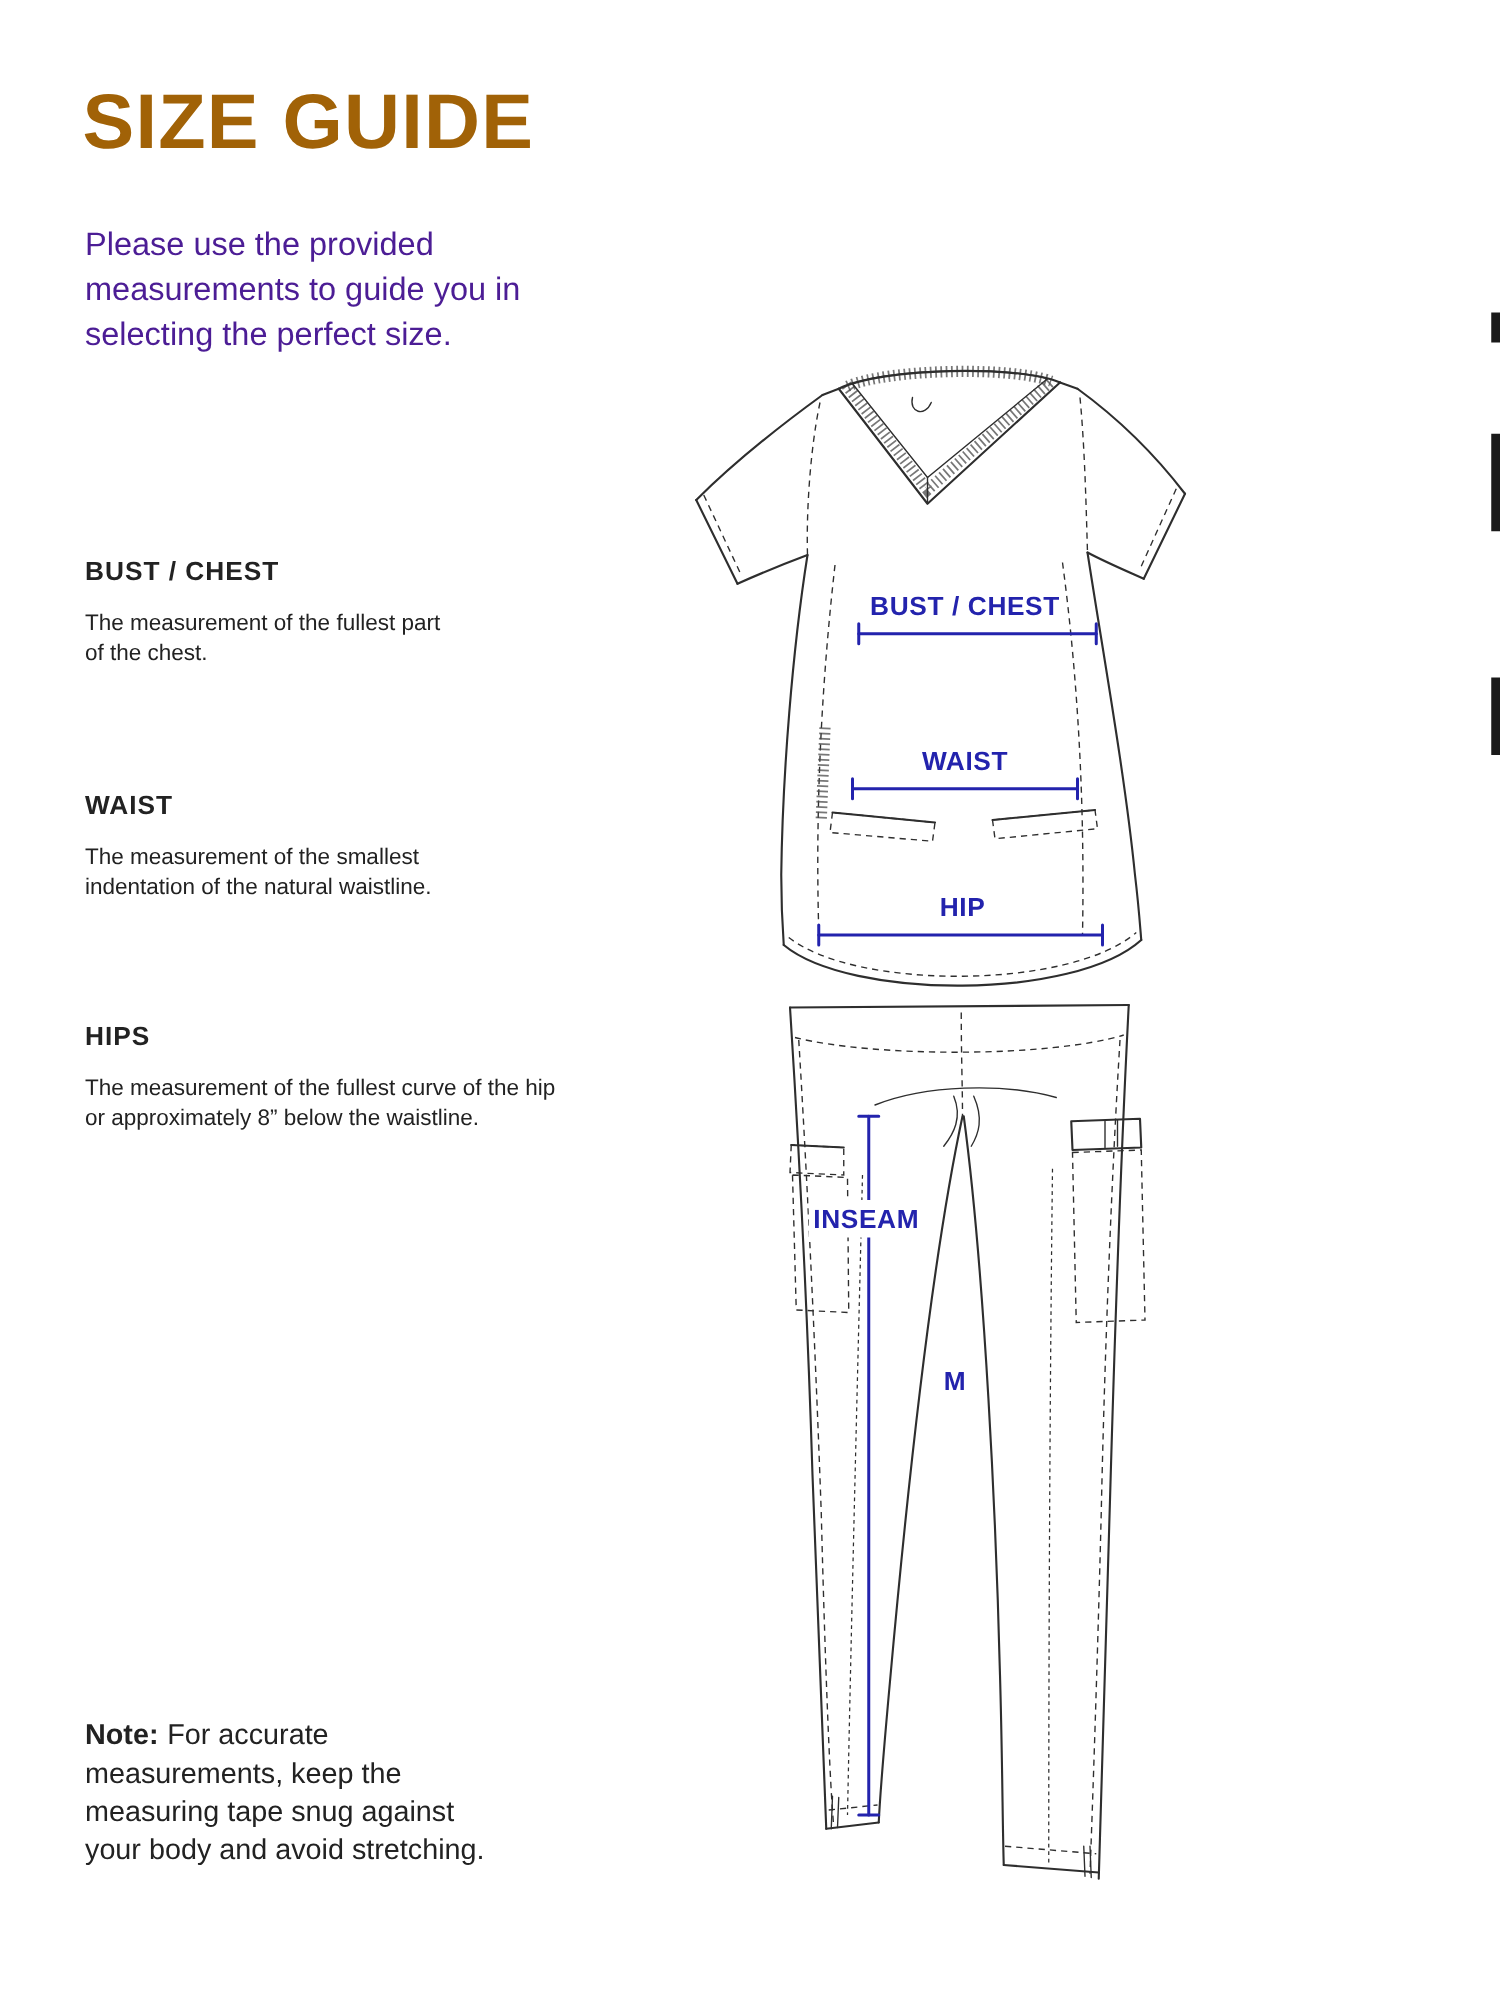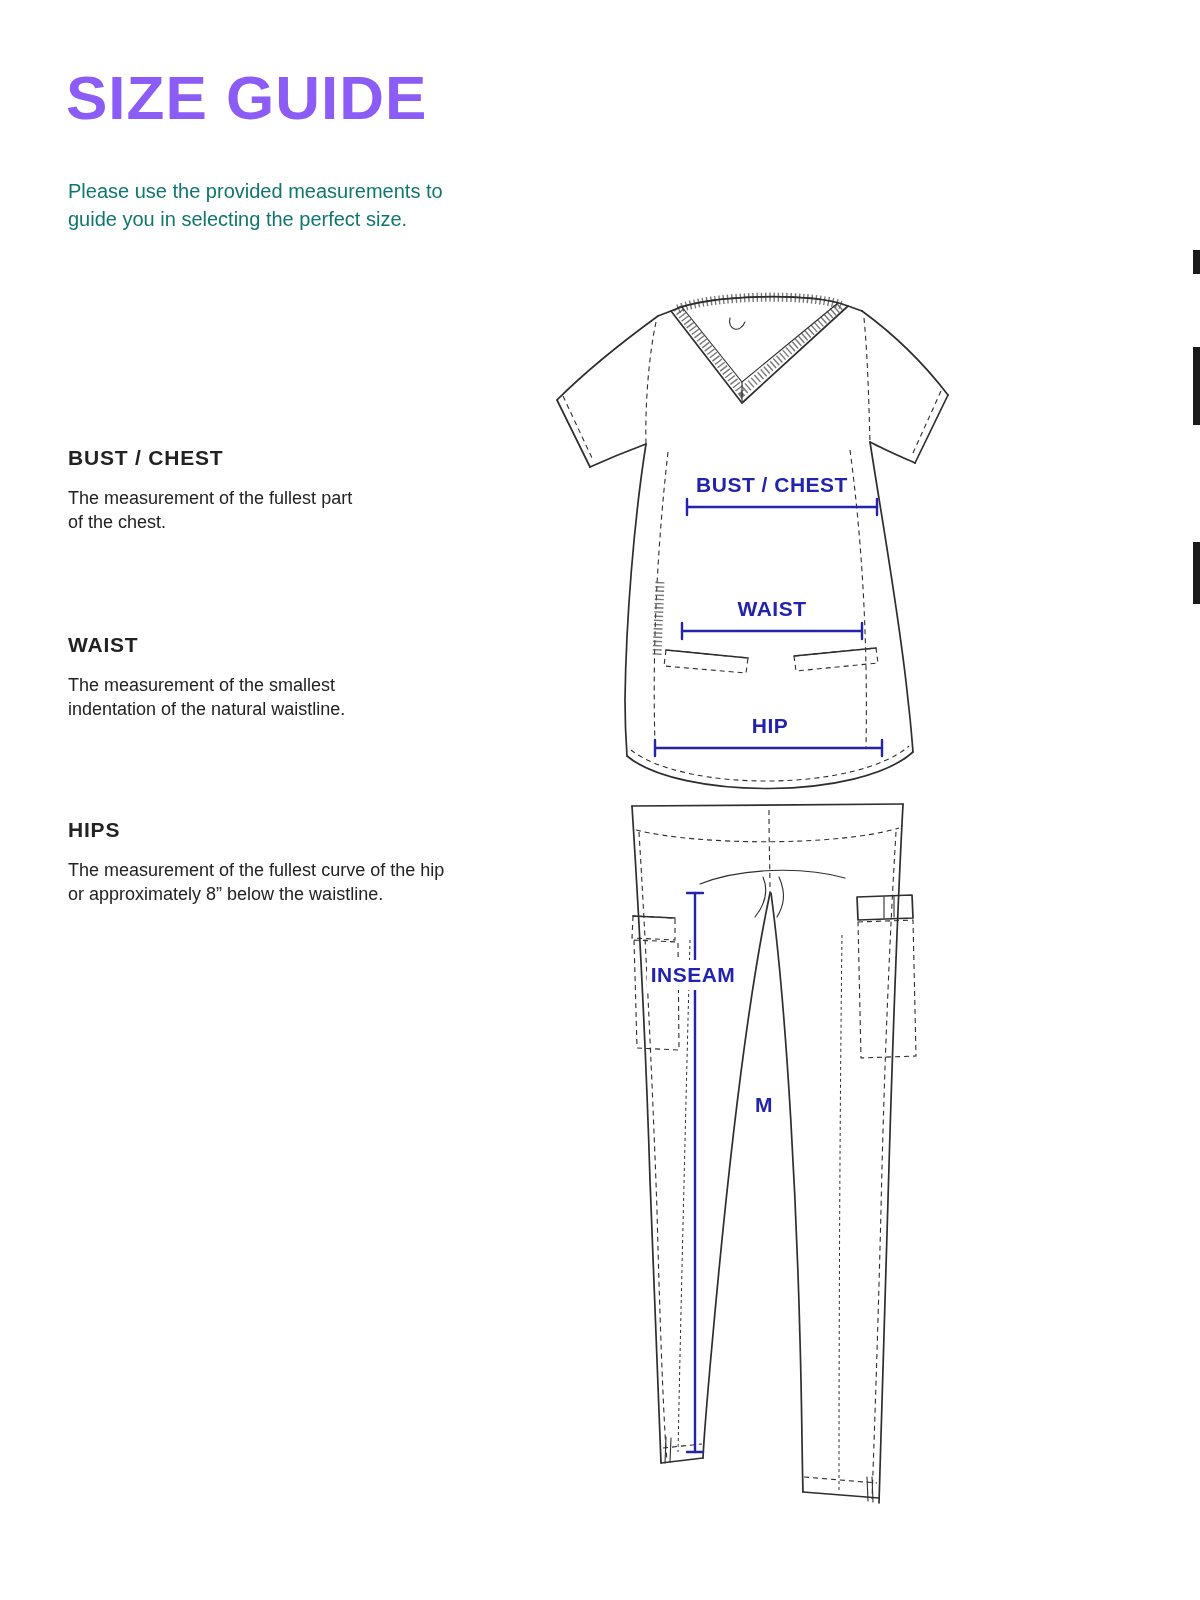--- a/index.html
+++ b/index.html
@@ -2,25 +2,25 @@
 <html style="--accent: #2323ad; --ink: #222222; --line: #2e2e2e;"><head>
 <meta charset="utf-8">
 <style>
   html,body{margin:0;padding:0;background:#ffffff;}
   .page{
     position:relative;width:1200px;height:1600px;margin:0 auto;background:#fff;
     overflow:hidden;font-family:"Liberation Sans","DejaVu Sans",sans-serif;color:var(--ink,#222);
   }
   .title{
     position:absolute;left:66px;top:62px;margin:0;
-    font-size:62px;font-weight:bold;letter-spacing:1px;color:#8b5cf6;
+    font-size:62px;font-weight:bold;letter-spacing:1px;color:#a16207;
   }
   .intro{
     position:absolute;left:68px;top:178px;margin:0;width:410px;
-    font-size:20px;line-height:1.38;color:#0f766e;
+    font-size:26px;line-height:1.38;color:#4c1d95;
   }
   .def{position:absolute;left:68px;}
   .def h2{margin:0 0 16px 0;font-size:21px;font-weight:bold;letter-spacing:.8px;color:#222;}
   .def p{margin:0;font-size:18px;line-height:1.36;color:#222;}
   .def-0{top:446px}.def-0 p{width:290px}
   .def-1{top:633px}.def-1 p{width:312px}
   .def-2{top:818px}.def-2 p{width:388px}
   .def-3{top:1022px}.def-3 p{width:340px}
   .note{
     position:absolute;left:68px;top:1372px;margin:0;width:335px;
@@ -65,20 +65,23 @@
     <h2>WAIST</h2>
     <p>The measurement of the smallest indentation of the natural waistline.</p>
   </section>
 
   <section class="def def-2">
     <h2>HIPS</h2>
     <p>The measurement of the fullest curve of the hip or approximately 8” below the waistline.</p>
   </section>
 
 
+  <p class="note">
+    <strong>Note:</strong><span>For accurate measurements, keep the measuring tape snug against your body and avoid stretching.</span>
+  </p>
 
   <svg class="diagram" viewBox="520 255 480 1290" xmlns="http://www.w3.org/2000/svg">
 
     <g>
       <path class="ln" d="M632,806 L903,804"></path>
       <path class="ln" d="M632,806 C638,900 646,1050 650,1180 C654,1300 658,1400 661,1463"></path>
       <path class="ln" d="M903,804 C898,900 892,1060 888,1200 C885,1320 881,1430 879,1503"></path>
       <path class="dash" d="M639,832 C645,930 652,1070 657,1210 C660,1330 664,1430 667,1461"></path>
       <path class="dash" d="M896,832 C890,930 884,1070 881,1210 C878,1330 874,1445 872,1499"></path>
       <path class="dash" d="M636,830 C700,846 840,846 899,828"></path>

